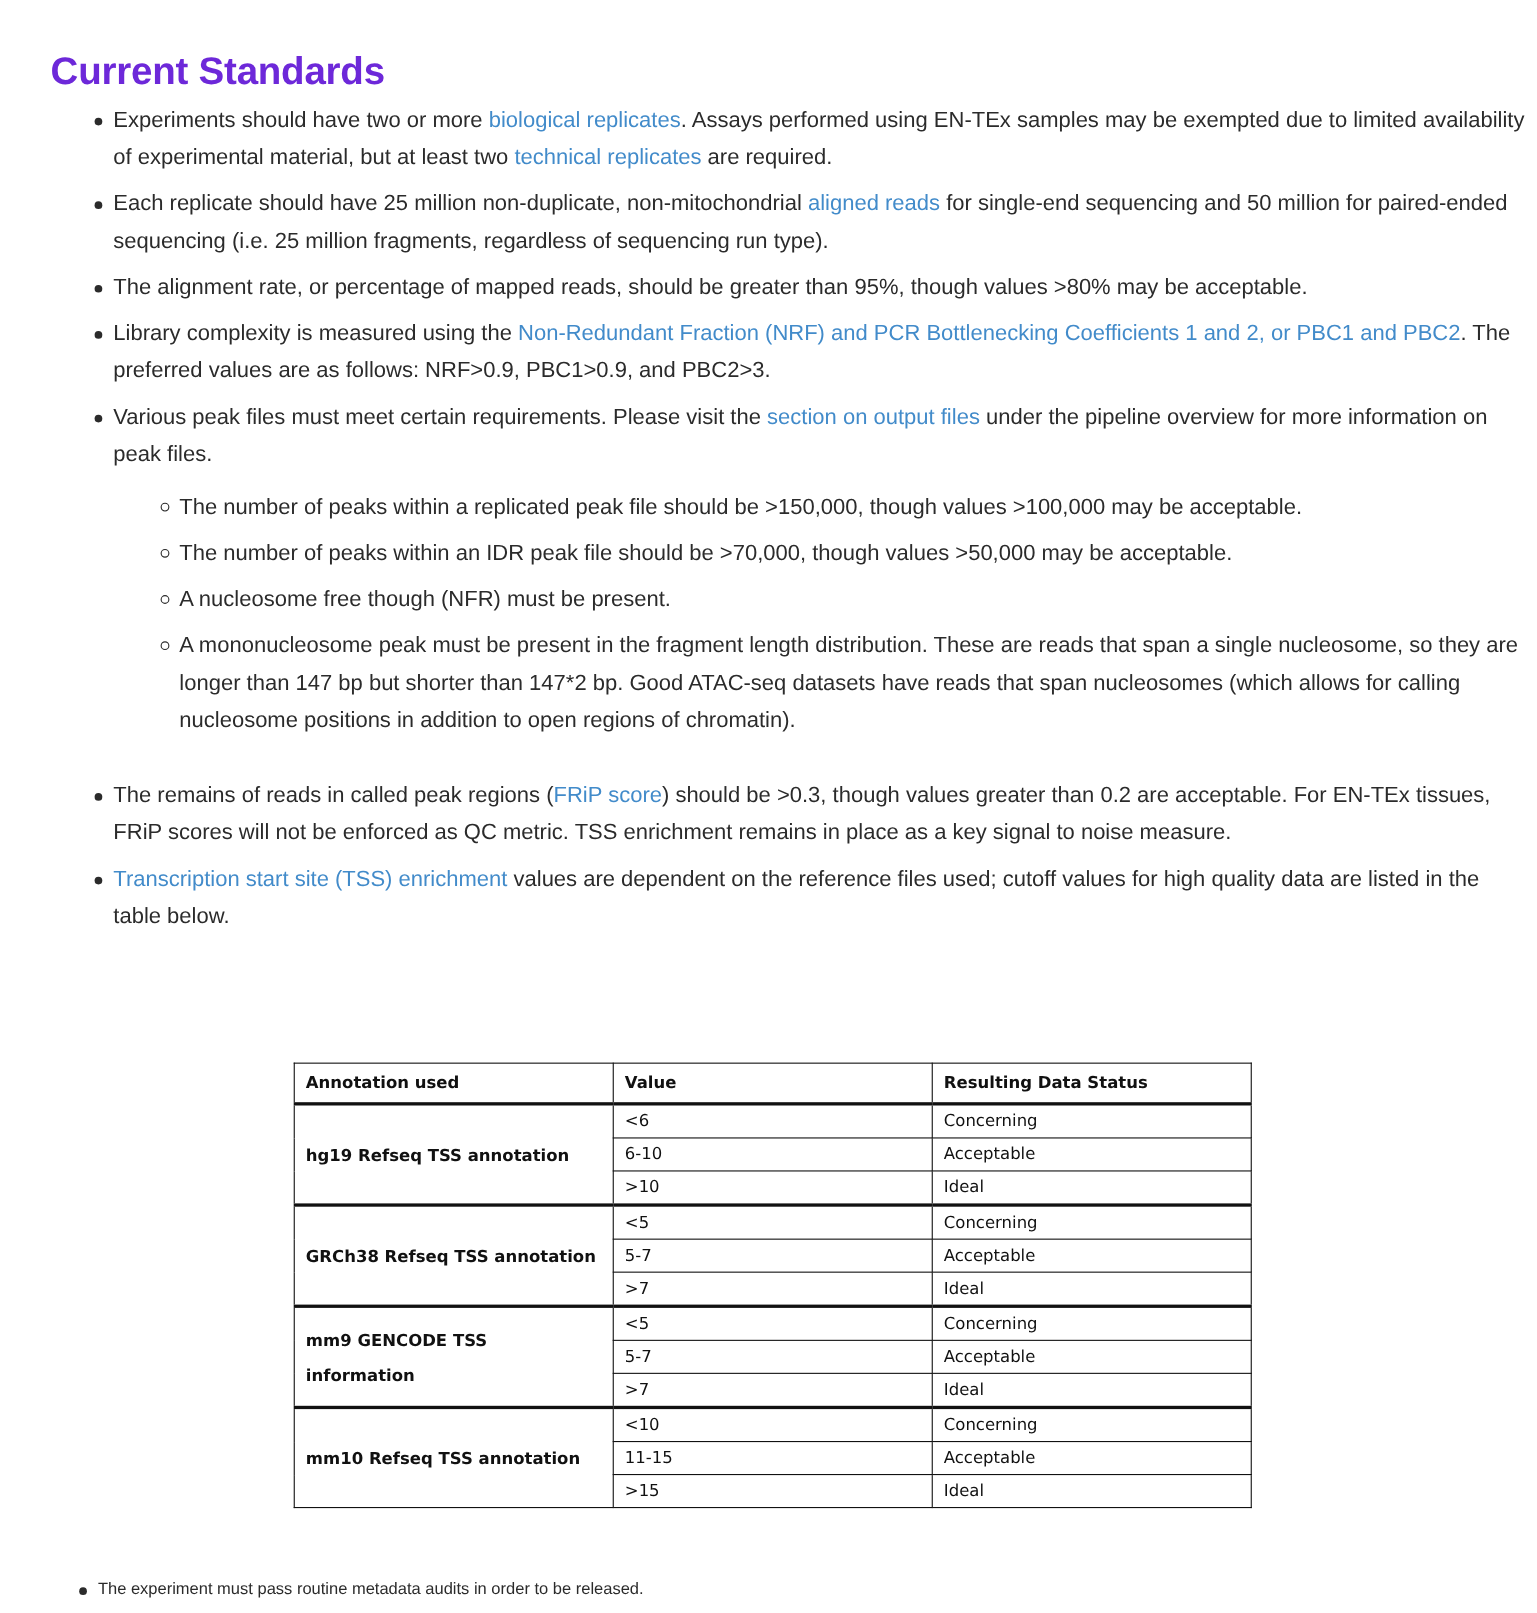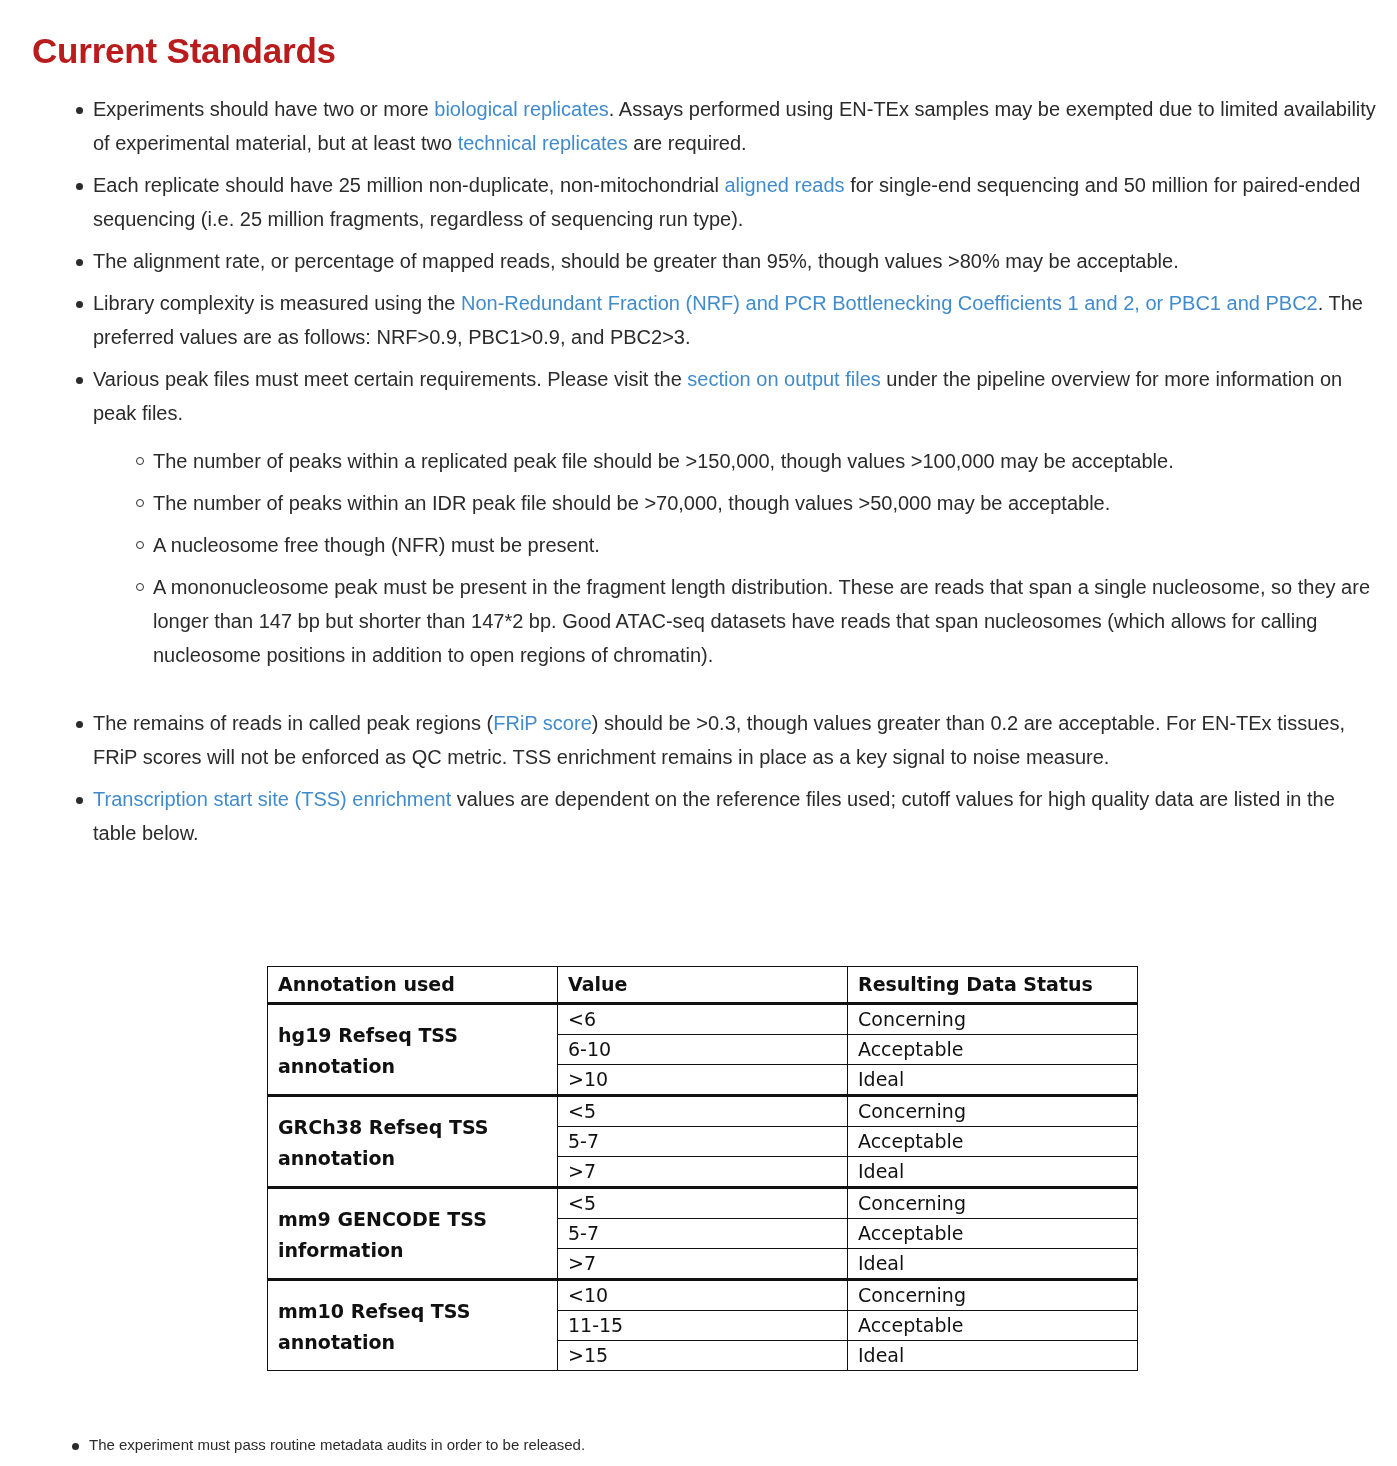--- a/index.html
+++ b/index.html
@@ -9,31 +9,31 @@
       overflow: hidden;
       font-family: "Liberation Sans", sans-serif;
       color: #2b2b2b;
       position: relative;
     }
     .page { position: absolute; left: 30px; top: 0; width: 1350px; }
     h1 {
       font-family: "Liberation Sans", sans-serif;
       font-weight: bold;
       font-size: 35px;
-      color: #b91c1c;
-      margin: 2px;
+      color: #6d28d9;
+      margin: 16px;
       position: absolute;
       top: 29px;
       left: 0;
       letter-spacing: -0.2px;
     }
     ul.main {
       position: absolute;
       top: 92px;
-      left: 4px;
+      left: 14px;
       margin: 0;
       padding: 0 0 0 59px;
       width: 1290px;
       list-style: none;
     }
     ul.main > li {
       font-size: 20px;
       line-height: 34px;
       margin: 0 0 8px 0;
       position: relative;
@@ -73,21 +73,21 @@
     .spacer-after-sub { height: 18px; }
 
     .table-wrap {
       position: absolute;
       left: 237px;
       top: 966px;
     }
     table.tss {
       border-collapse: collapse;
       font-family: "DejaVu Sans", "Liberation Sans", sans-serif;
-      font-size: 19px;
+      font-size: 15px;
       color: #111;
     }
     table.tss td, table.tss th {
       border: 1.5px solid #111;
       padding: 0 10px;
       text-align: left;
       vertical-align: middle;
       height: 29px;
       line-height: 29px;
     }

